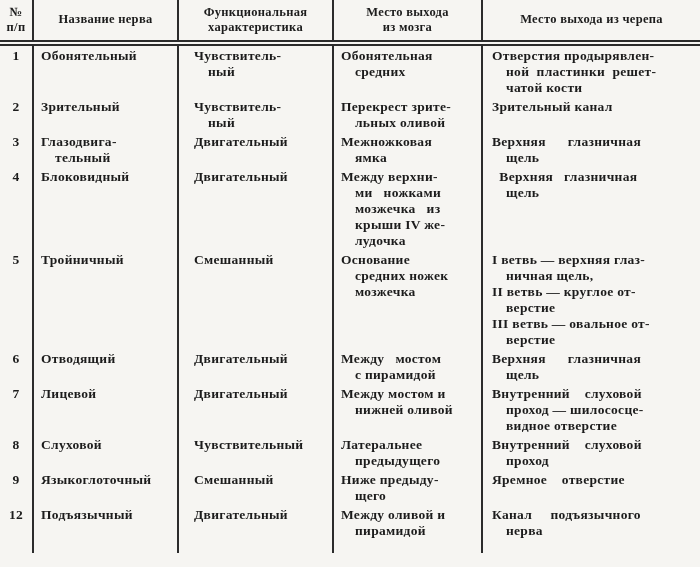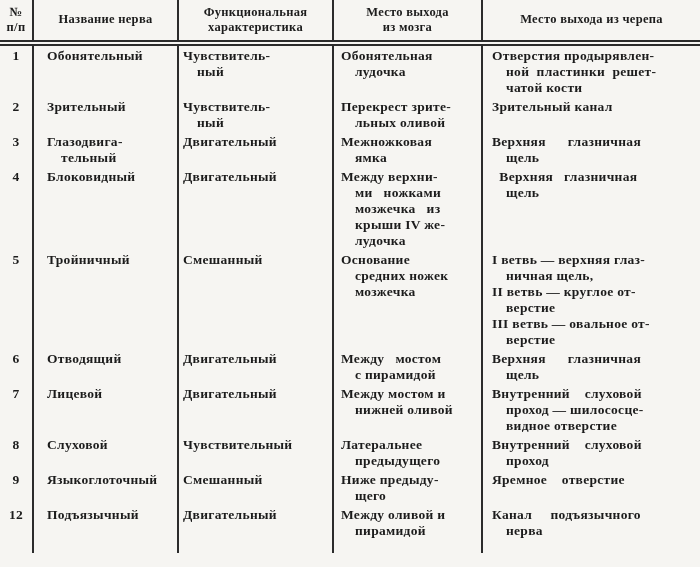--- a/index.html
+++ b/index.html
@@ -39,22 +39,22 @@
     vertical-align: top;
     font-size: 13.5px;
     font-weight: bold;
     letter-spacing: 0.3px;
     padding: 2px 3px 1px 0;
   }
   
   .c2, .c3, .c4, .c5 { border-left: 2px solid #2b2b2b; }
 
   td.c1 { text-align: center; padding-left: 0; padding-right: 0; }
-  td.c2 { padding-left: 13px; }
-  td.c3 { padding-left: 4px; }
+  td.c2 { padding-left: 7px; }
+  td.c3 { padding-left: 15px; }
   td.c4 { padding-left: 7px; }
   td.c5 { padding-left: 9px; font-family: Liberation Serif, serif; }
 
   .para {
     white-space: pre-wrap;
     line-height: 16px;
     padding-left: 14px;
     text-indent: -14px;
   }
   tr:last-child td { padding-bottom: 14px; }
@@ -87,21 +87,21 @@
         <td class="c1">1</td>
         <td class="c2">
           <div class="para">Обонятельный</div>
         </td>
         <td class="c3">
           <div class="para">Чувствитель-
 ный</div>
         </td>
         <td class="c4">
           <div class="para">Обонятельная
-лудочка</div>
+средних</div>
         </td>
         <td class="c5">
           <div class="para">Отверстия продырявлен-
 ной  пластинки  решет-
 чатой кости</div>
         </td>
       </tr>
       <tr>
         <td class="c1">2</td>
         <td class="c2">

